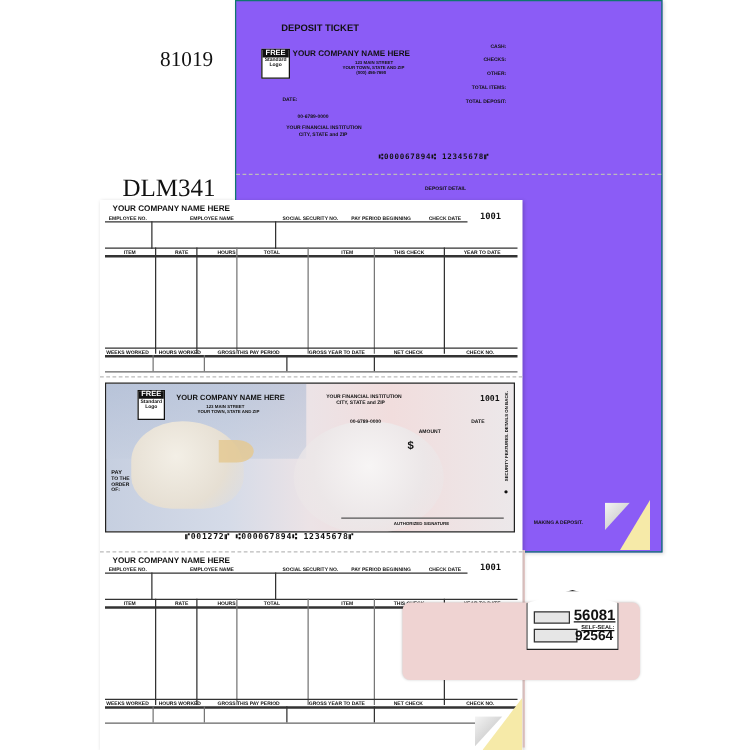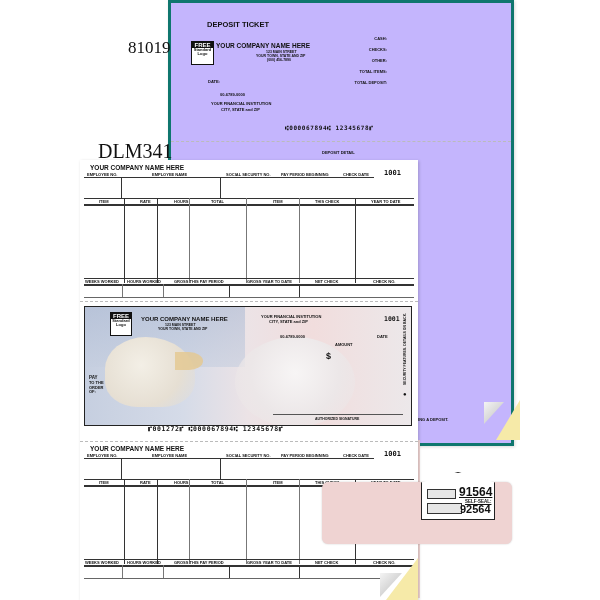--- a/index.html
+++ b/index.html
@@ -3,21 +3,21 @@
 <meta charset="utf-8">
 <style>
   html,body{margin:0;padding:0;}
   body{width:600px;height:600px;background:#fff;position:relative;overflow:hidden;font-family:"Liberation Sans",sans-serif;color:#111;}
   .abs{position:absolute;}
   .serif{font-family:"Liberation Serif",serif;}
   .micr{font-family:"DejaVu Sans Mono",monospace;font-size:7px;letter-spacing:0.6px;font-weight:bold;}
   .tiny{font-size:4px;font-weight:bold;text-transform:uppercase;white-space:nowrap;}
 
   
-  #deposit-sheet{left:168px;top:0;width:340px;height:440px;background:#c4b5fd;border:3px solid #0f766e;box-shadow:1px 1px 3px rgba(0,0,0,0.15);}
+  #deposit-sheet{left:188px;top:0;width:340px;height:440px;background:#8b5cf6;border:1px solid #0f766e;box-shadow:1px 1px 3px rgba(0,0,0,0.15);}
   .dash{border-top:1px dashed #bbb;}
 
   
   .copy-pink{background:#f3d7d5;}
   .copy-yellow{background:#f6eaa8;}
 
   
   .stub{background:#fff;}
   .hline{position:absolute;height:1px;background:#333;}
   .hline2{position:absolute;height:2px;background:#333;}
@@ -218,16 +218,16 @@
   <div class="hline" style="left:0;top:134px;width:300px;background:#666;"></div>
 </div>
 
 <div class="abs copy-yellow" style="left:378px;top:558px;width:40px;height:42px;clip-path:polygon(100% 0,100% 100%,20% 100%);"></div>
 <div class="abs" style="left:380px;top:573px;width:22px;height:24px;background:linear-gradient(135deg,#f4f4f4,#b9b9b9);clip-path:polygon(0 0,100% 0,0 100%);"></div>
 
 <div id="envelope" class="abs"></div>
 <div id="env-badge" class="abs" style="clip-path:polygon(0 22%,50% 0,100% 22%,100% 100%,0 100%);">
   <div class="abs" style="left:5px;top:16px;width:27px;height:8px;background:#e6e6e6;border:1px solid #333;"></div>
   <div class="abs" style="left:5px;top:30px;width:33px;height:9px;background:#e6e6e6;border:1px solid #333;"></div>
-  <div class="abs" style="left:37px;top:12px;font-size:12px;font-weight:bold;text-decoration:underline;">91564</div>
+  <div class="abs" style="left:37px;top:12px;font-size:12px;font-weight:bold;text-decoration:underline;">56081</div>
   <div class="abs" style="left:43px;top:26px;font-size:4.5px;font-weight:bold;text-decoration:underline;">SELF-SEAL:</div>
   <div class="abs" style="left:38px;top:30px;font-size:11px;font-weight:bold;">92564</div>
 </div>
 
 </body></html>

